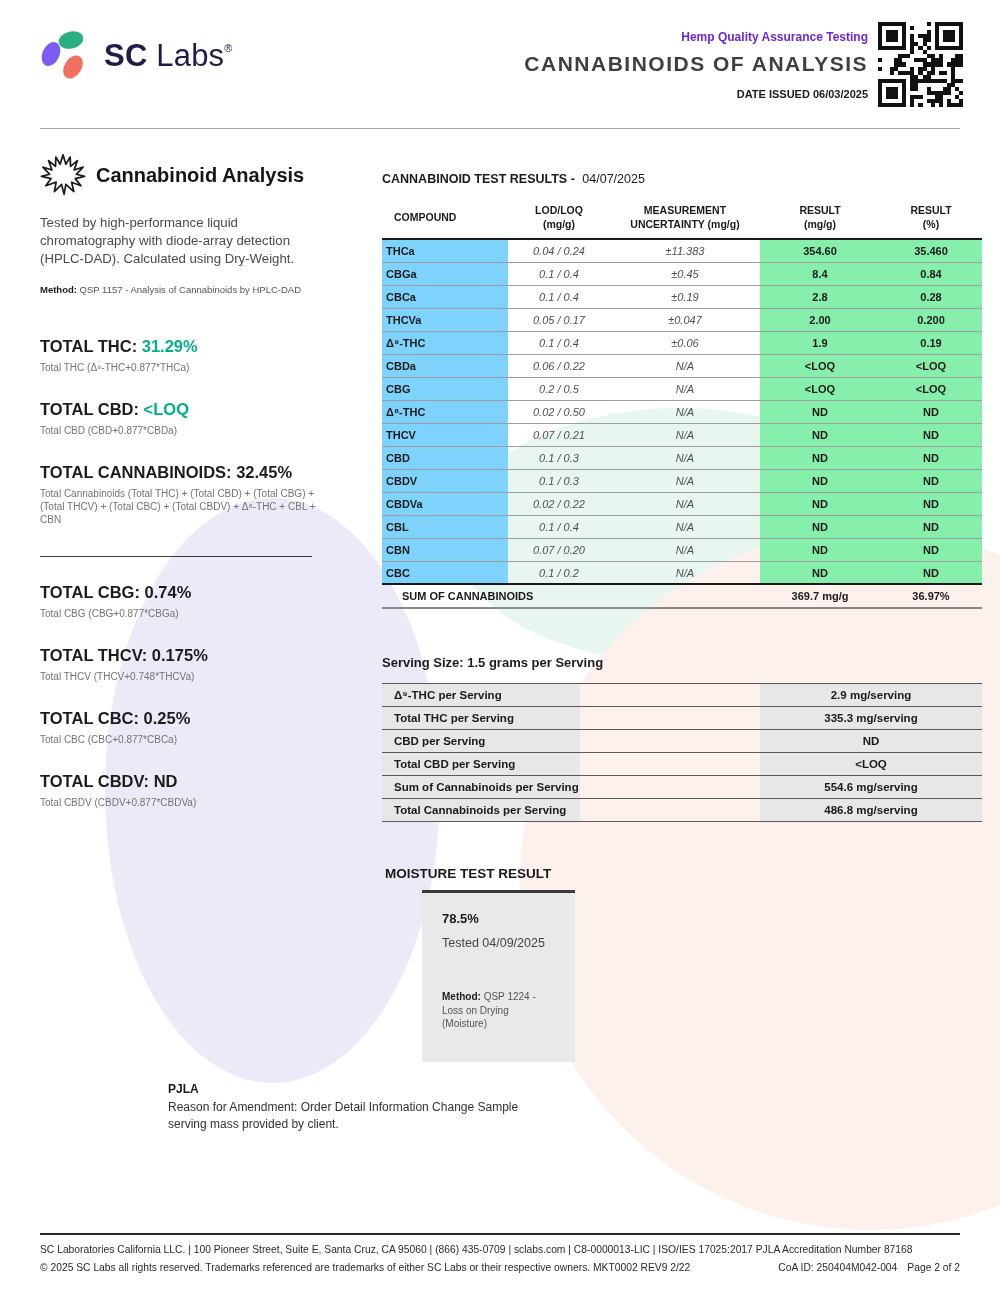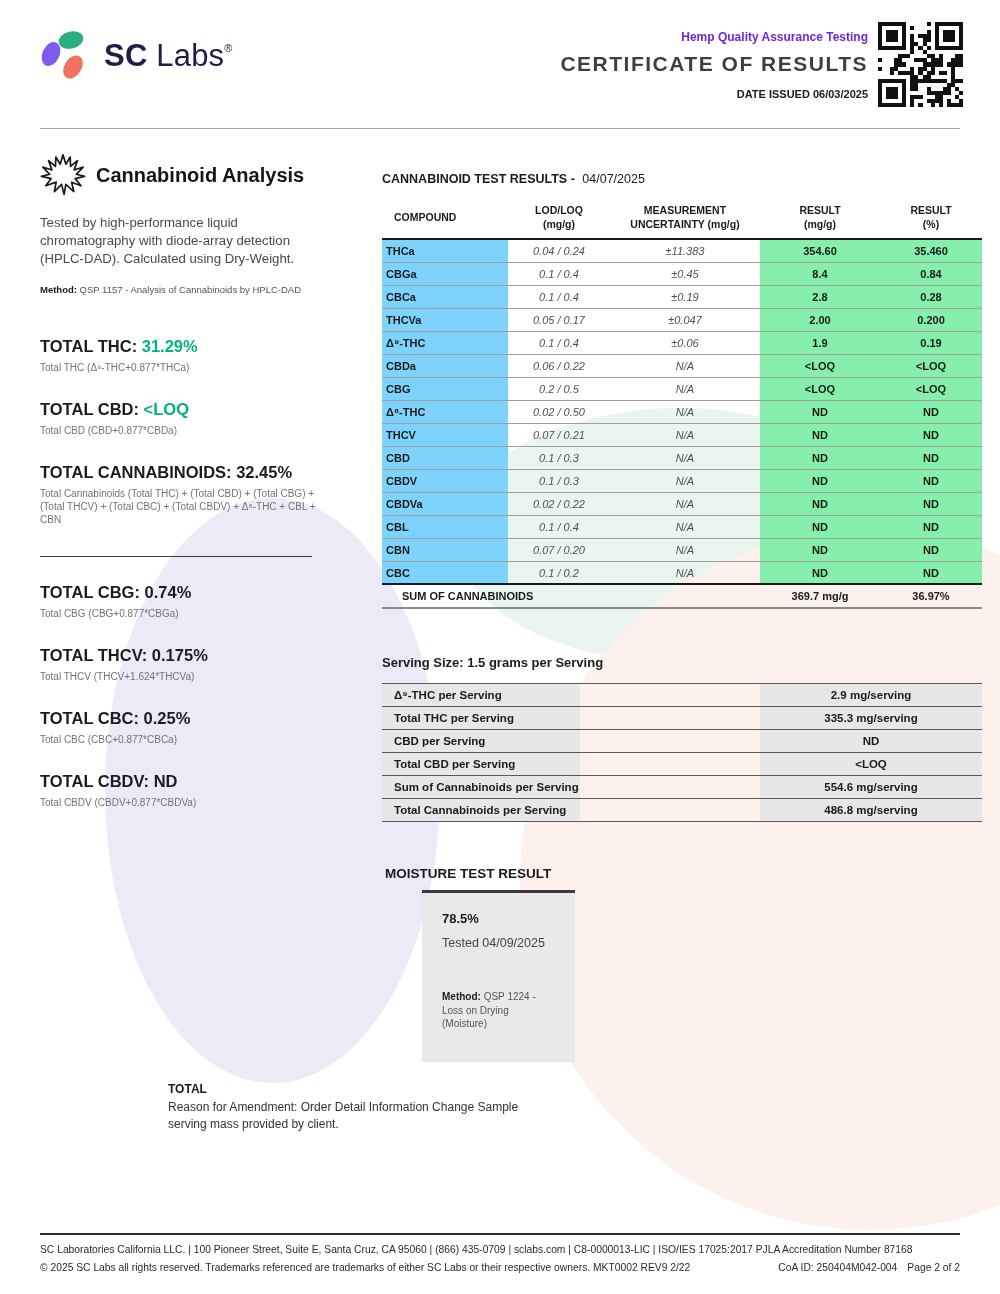--- a/index.html
+++ b/index.html
@@ -119,21 +119,21 @@
         <ellipse cx="31" cy="14" rx="12.5" ry="8.5" fill="#2bae82" transform="rotate(-14 31 14)"></ellipse>
         <ellipse cx="11" cy="28" rx="8.5" ry="12.5" fill="#7c5cf0" transform="rotate(24 11 28)"></ellipse>
         <ellipse cx="33" cy="41" rx="8.5" ry="12.5" fill="#f2705f" transform="rotate(32 33 41)"></ellipse>
       </svg>
     </span>
     <span class="logo-text"><span class="b">SC</span> <span class="r">Labs</span><span class="logo-reg">®</span></span>
   </div>
 
   <div class="head-right layer">
     <div class="program-title">Hemp Quality Assurance Testing</div>
-    <div class="cert-title">CERTIFICATE OF RESULTS</div>
+    <div class="cert-title">CANNABINOIDS OF ANALYSIS</div>
     <div class="date-issued">DATE ISSUED 06/03/2025</div>
   </div>
 
   <div class="qr layer">
     <svg id="qrsvg" width="85" height="85" viewBox="0 0 21 21" shape-rendering="crispEdges">
         <rect x="0" y="0" width="21" height="21" fill="#fff"></rect>
         <rect x="0" y="0" width="1" height="1" fill="#111"></rect>
         <rect x="1" y="0" width="1" height="1" fill="#111"></rect>
         <rect x="2" y="0" width="1" height="1" fill="#111"></rect>
         <rect x="3" y="0" width="1" height="1" fill="#111"></rect>
@@ -410,21 +410,21 @@
         <span>0.74%</span>
       </div>
       <div class="total-formula">Total CBG (CBG+0.877*CBGa)</div>
     </div>
 
     <div class="total-block">
       <div class="total-head">
         <span>TOTAL THCV:</span>
         <span>0.175%</span>
       </div>
-      <div class="total-formula">Total THCV (THCV+1.624*THCVa)</div>
+      <div class="total-formula">Total THCV (THCV+0.748*THCVa)</div>
     </div>
 
     <div class="total-block">
       <div class="total-head">
         <span>TOTAL CBC:</span>
         <span>0.25%</span>
       </div>
       <div class="total-formula">Total CBC (CBC+0.877*CBCa)</div>
     </div>
 
@@ -637,21 +637,21 @@
         <div class="moisture-tested">Tested 04/09/2025</div>
         <div class="moisture-method">
           <span class="ml">Method:</span>
           <span>QSP 1224 - Loss on Drying (Moisture)</span>
         </div>
       </div>
     </div>
   </div>
 
   <div class="notes layer">
-    <div class="notes-title">TOTAL</div>
+    <div class="notes-title">PJLA</div>
     <div class="notes-body">Reason for Amendment: Order Detail Information Change Sample serving mass provided by client.</div>
   </div>
 
   <div class="footer layer">
     <div class="footer-line1">SC Laboratories California LLC. | 100 Pioneer Street, Suite E, Santa Cruz, CA 95060 | (866) 435-0709 | sclabs.com | C8-0000013-LIC | ISO/IES 17025:2017 PJLA Accreditation Number 87168</div>
     <div class="footer-line2">
       <span>© 2025 SC Labs all rights reserved. Trademarks referenced are trademarks of either SC Labs or their respective owners. MKT0002 REV9 2/22</span>
       <span class="right">
         <span>CoA ID: 250404M042-004</span>
         <span>Page 2 of 2</span>

